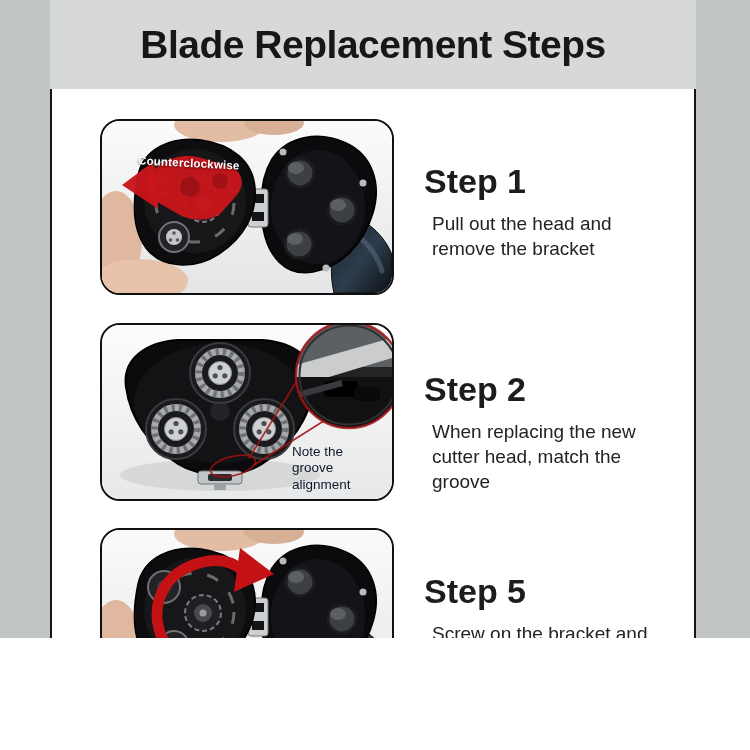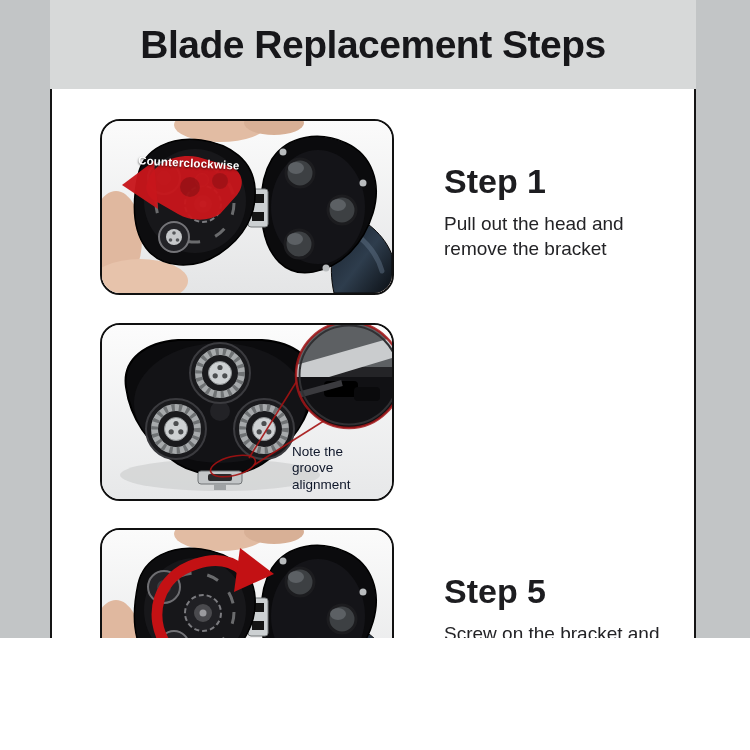--- a/index.html
+++ b/index.html
@@ -23,26 +23,26 @@
   .photo-2{top:323px;height:174px;}
   .photo-3{top:528px;}
 
   .ccw-label{position:absolute;left:36px;top:37px;width:140px;color:#ffffff;font-weight:700;
              font-size:11.5px;letter-spacing:.2px;transform:rotate(3deg);
              text-shadow:0 1px 2px rgba(0,0,0,.6);}
   .groove-label{position:absolute;left:190px;top:119px;width:94px;font-size:13.5px;
                 color:#0f172a;line-height:1.22;font-weight:500;}
 
   
-  .step-text{position:absolute;left:444px;width:245px;}
+  .step-text{position:absolute;left:424px;width:245px;}
   .step-text-1{top:162px;}
   .step-text-2{top:370px;}
   .step-text-3{top:572px;}
   .step-heading{font-size:34px;font-weight:600;color:#1d1d20;margin:0;line-height:1.15;}
-  .step-desc{font-size:19px;color:#232326;margin:10px 0 0;line-height:1.32;}
+  .step-desc{font-size:19px;color:#232326;margin:10px 8px 0;line-height:1.32;}
 </style>
 </head>
 <body>
 
 <div class="canvas">
 
   <div class="header">
     <h1 class="title">Blade Replacement Steps</h1>
   </div>
 
@@ -252,19 +252,23 @@
         <polygon points="138,18 172,44 132,62" fill="#c31114"></polygon>
       </g>
     </svg>
   </figure>
 
   <div class="step-text step-text-1">
     <h2 class="step-heading">Step 1</h2>
     <p class="step-desc">Pull out the head and remove the bracket</p>
   </div>
 
+  <div class="step-text step-text-2">
+    <h2 class="step-heading">Step 2</h2>
+    <p class="step-desc">When replacing the new cutter head, match the groove</p>
+  </div>
 
   <div class="step-text step-text-3">
     <h2 class="step-heading">Step 5</h2>
     <p class="step-desc">Screw on the bracket and put it back</p>
   </div>
 
 </div>
 
 </body></html>

